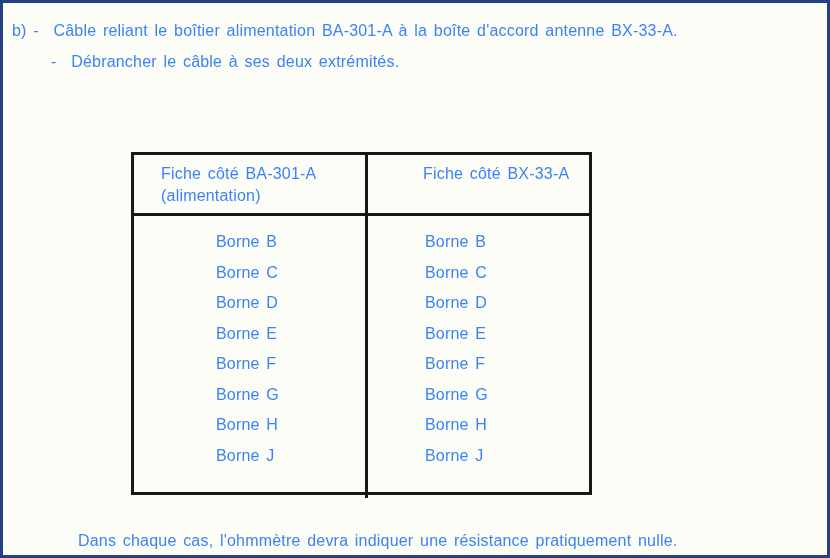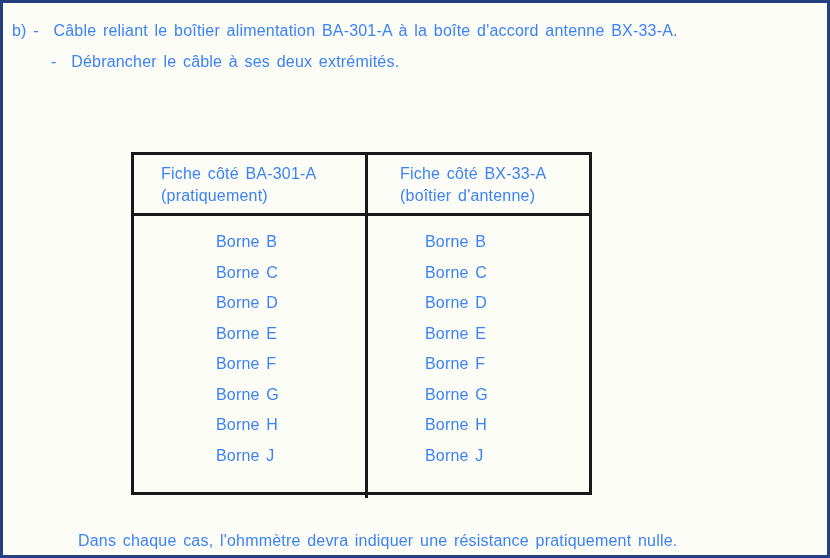--- a/index.html
+++ b/index.html
@@ -72,20 +72,21 @@
     white-space: nowrap;
   }
   .hcell1 {
     width: 234px;
     border-right: 3px solid #181818;
     padding-left: 27px;
   }
   .hcell2 {
     flex: 1;
     padding-left: 32px;
+    margin-left: 23px;
   }
   .tbody {
     display: flex;
     height: 282px;
   }
   .bcol {
     box-sizing: border-box;
     padding-top: 11px;
     line-height: 30.5px;
   }
@@ -121,25 +122,24 @@
   <div class="step1 nowrap">
     <span class="dash">-</span>
     <span>Débrancher le câble à ses deux extrémités.</span>
   </div>
 
 
   <div class="dtable">
     <div class="thead">
       <div class="hcell hcell1">
         <div>Fiche côté BA-301-A</div>
-        <div>(pratiquement)</div>
+        <div>(alimentation)</div>
       </div>
       <div class="hcell hcell2">
         <div>Fiche côté BX-33-A</div>
-        <div>(boîtier d'antenne)</div>
       </div>
     </div>
     <div class="tbody">
       <div class="bcol bcol1">
         <div class="borne">Borne B</div>
         <div class="borne">Borne C</div>
         <div class="borne">Borne D</div>
         <div class="borne">Borne E</div>
         <div class="borne">Borne F</div>
         <div class="borne">Borne G</div>

